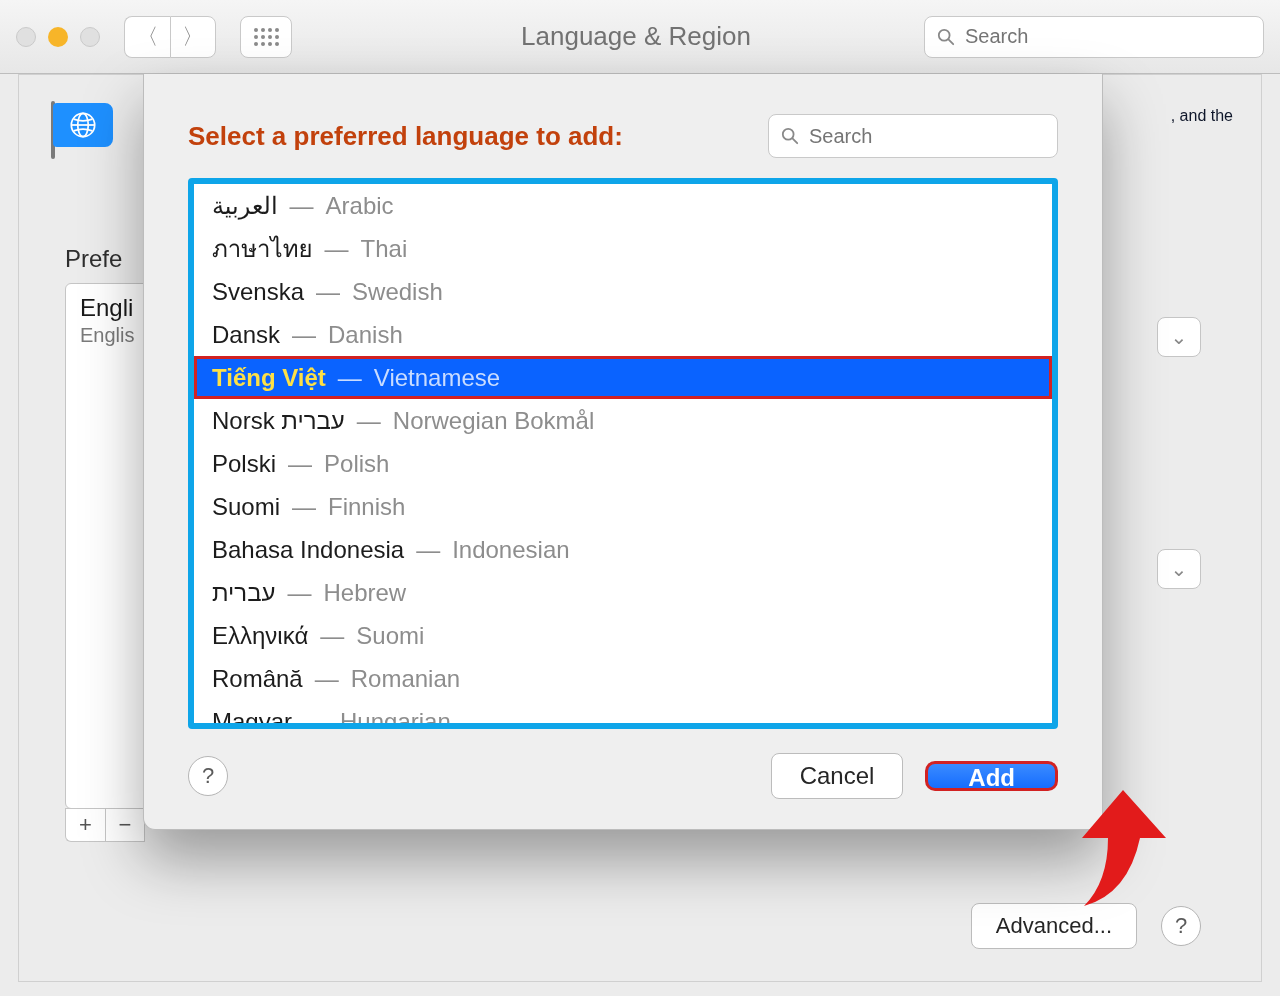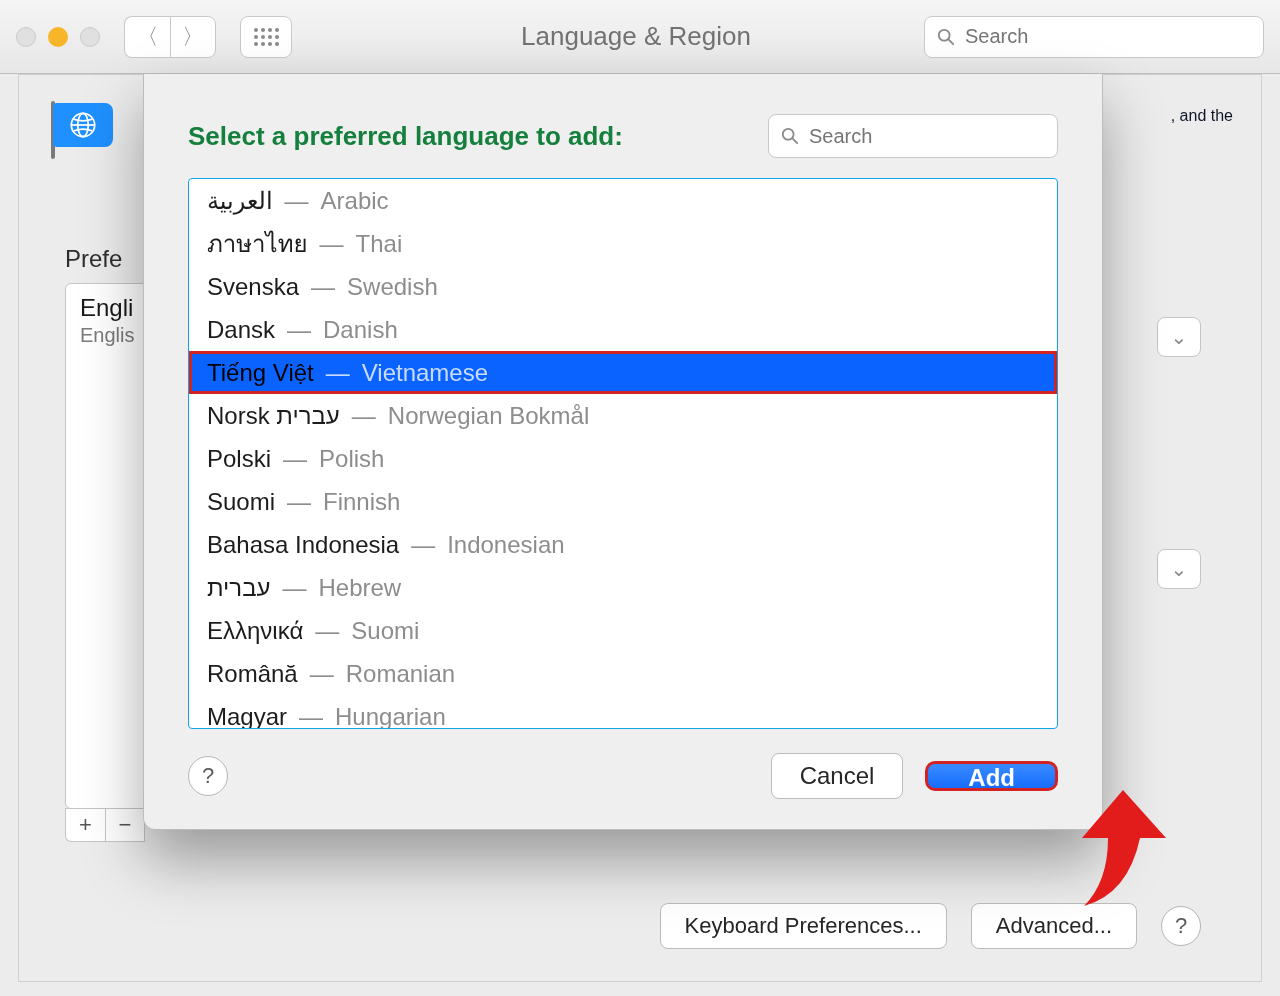--- a/index.html
+++ b/index.html
@@ -129,42 +129,42 @@
   
   .sheet {
     position:absolute; left:143px; top:74px; width:960px; height:756px;
     background:#efefef; border:1px solid #bcbcbc; border-top:none;
     border-radius: 0 0 12px 12px;
     box-shadow: 0 30px 60px rgba(0,0,0,0.35);
     padding: 40px 44px 30px 44px;
     display:flex; flex-direction:column;
   }
   .sheet-head { display:flex; align-items:center; justify-content:space-between; }
-  .sheet-title { font-size:26px; color:#15803d; font-weight:600; }
+  .sheet-title { font-size:26px; color:#c2410c; font-weight:600; }
   .sheet-search {
     width:290px; height:44px; background:#fff; border:1px solid #c9c9c9;
     border-radius:8px; display:flex; align-items:center; gap:8px; padding:0 12px;
   }
   .sheet-search input { border:none; outline:none; font-size:20px; color:#9a9a9a; background:transparent; width:100%; }
 
   .langlist {
-    margin-top:20px; flex:1; background:#fff; border:1px solid #0ea5e9;
+    margin-top:20px; flex:1; background:#fff; border:6px solid #0ea5e9;
     border-radius:4px; overflow:hidden;
   }
   .langrow {
     height:43px; display:flex; align-items:center; padding:0 18px;
     font-size:24px; white-space:nowrap;
   }
   .langrow .native { color:#1c1c1c; }
   .langrow .dash   { color:#8d8d8d; margin:0 12px; }
   .langrow .eng    { color:#8d8d8d; }
   .langrow.selected {
     background:#0a63ff; outline:3px solid #d22222; outline-offset:-3px;
   }
-  .langrow.selected .native { color:#000000; font-weight:400; }
+  .langrow.selected .native { color:#fde047; font-weight:700; }
   .langrow.selected .dash   { color:#c9dcff; }
   .langrow.selected .eng    { color:#c9dcff; }
 
   .sheet-footer {
     display:flex; align-items:center; padding-top:24px;
   }
   .sheet-footer .spacer { flex:1; }
   .btn-cancel {
     height:46px; padding:0 28px; font-size:24px; background:#fff;
     border:1px solid #bcbcbc; border-radius:8px; color:#262626;
@@ -250,21 +250,20 @@
     <div class="addremove">
       <button>+</button>
       <button>−</button>
     </div>
   </div>
 
   <div class="chip c1">⌄</div>
   <div class="chip c3">⌄</div>
 
   <div class="bottom-buttons">
-    <button class="macbtn">Keyboard Preferences...</button>
     <button class="macbtn">Advanced...</button>
     <div class="help-circle">
       <span>?</span>
     </div>
   </div>
 </div>
 
 <div class="sheet">
   <div class="sheet-head">
     <div class="sheet-title">Select a preferred language to add:</div>

